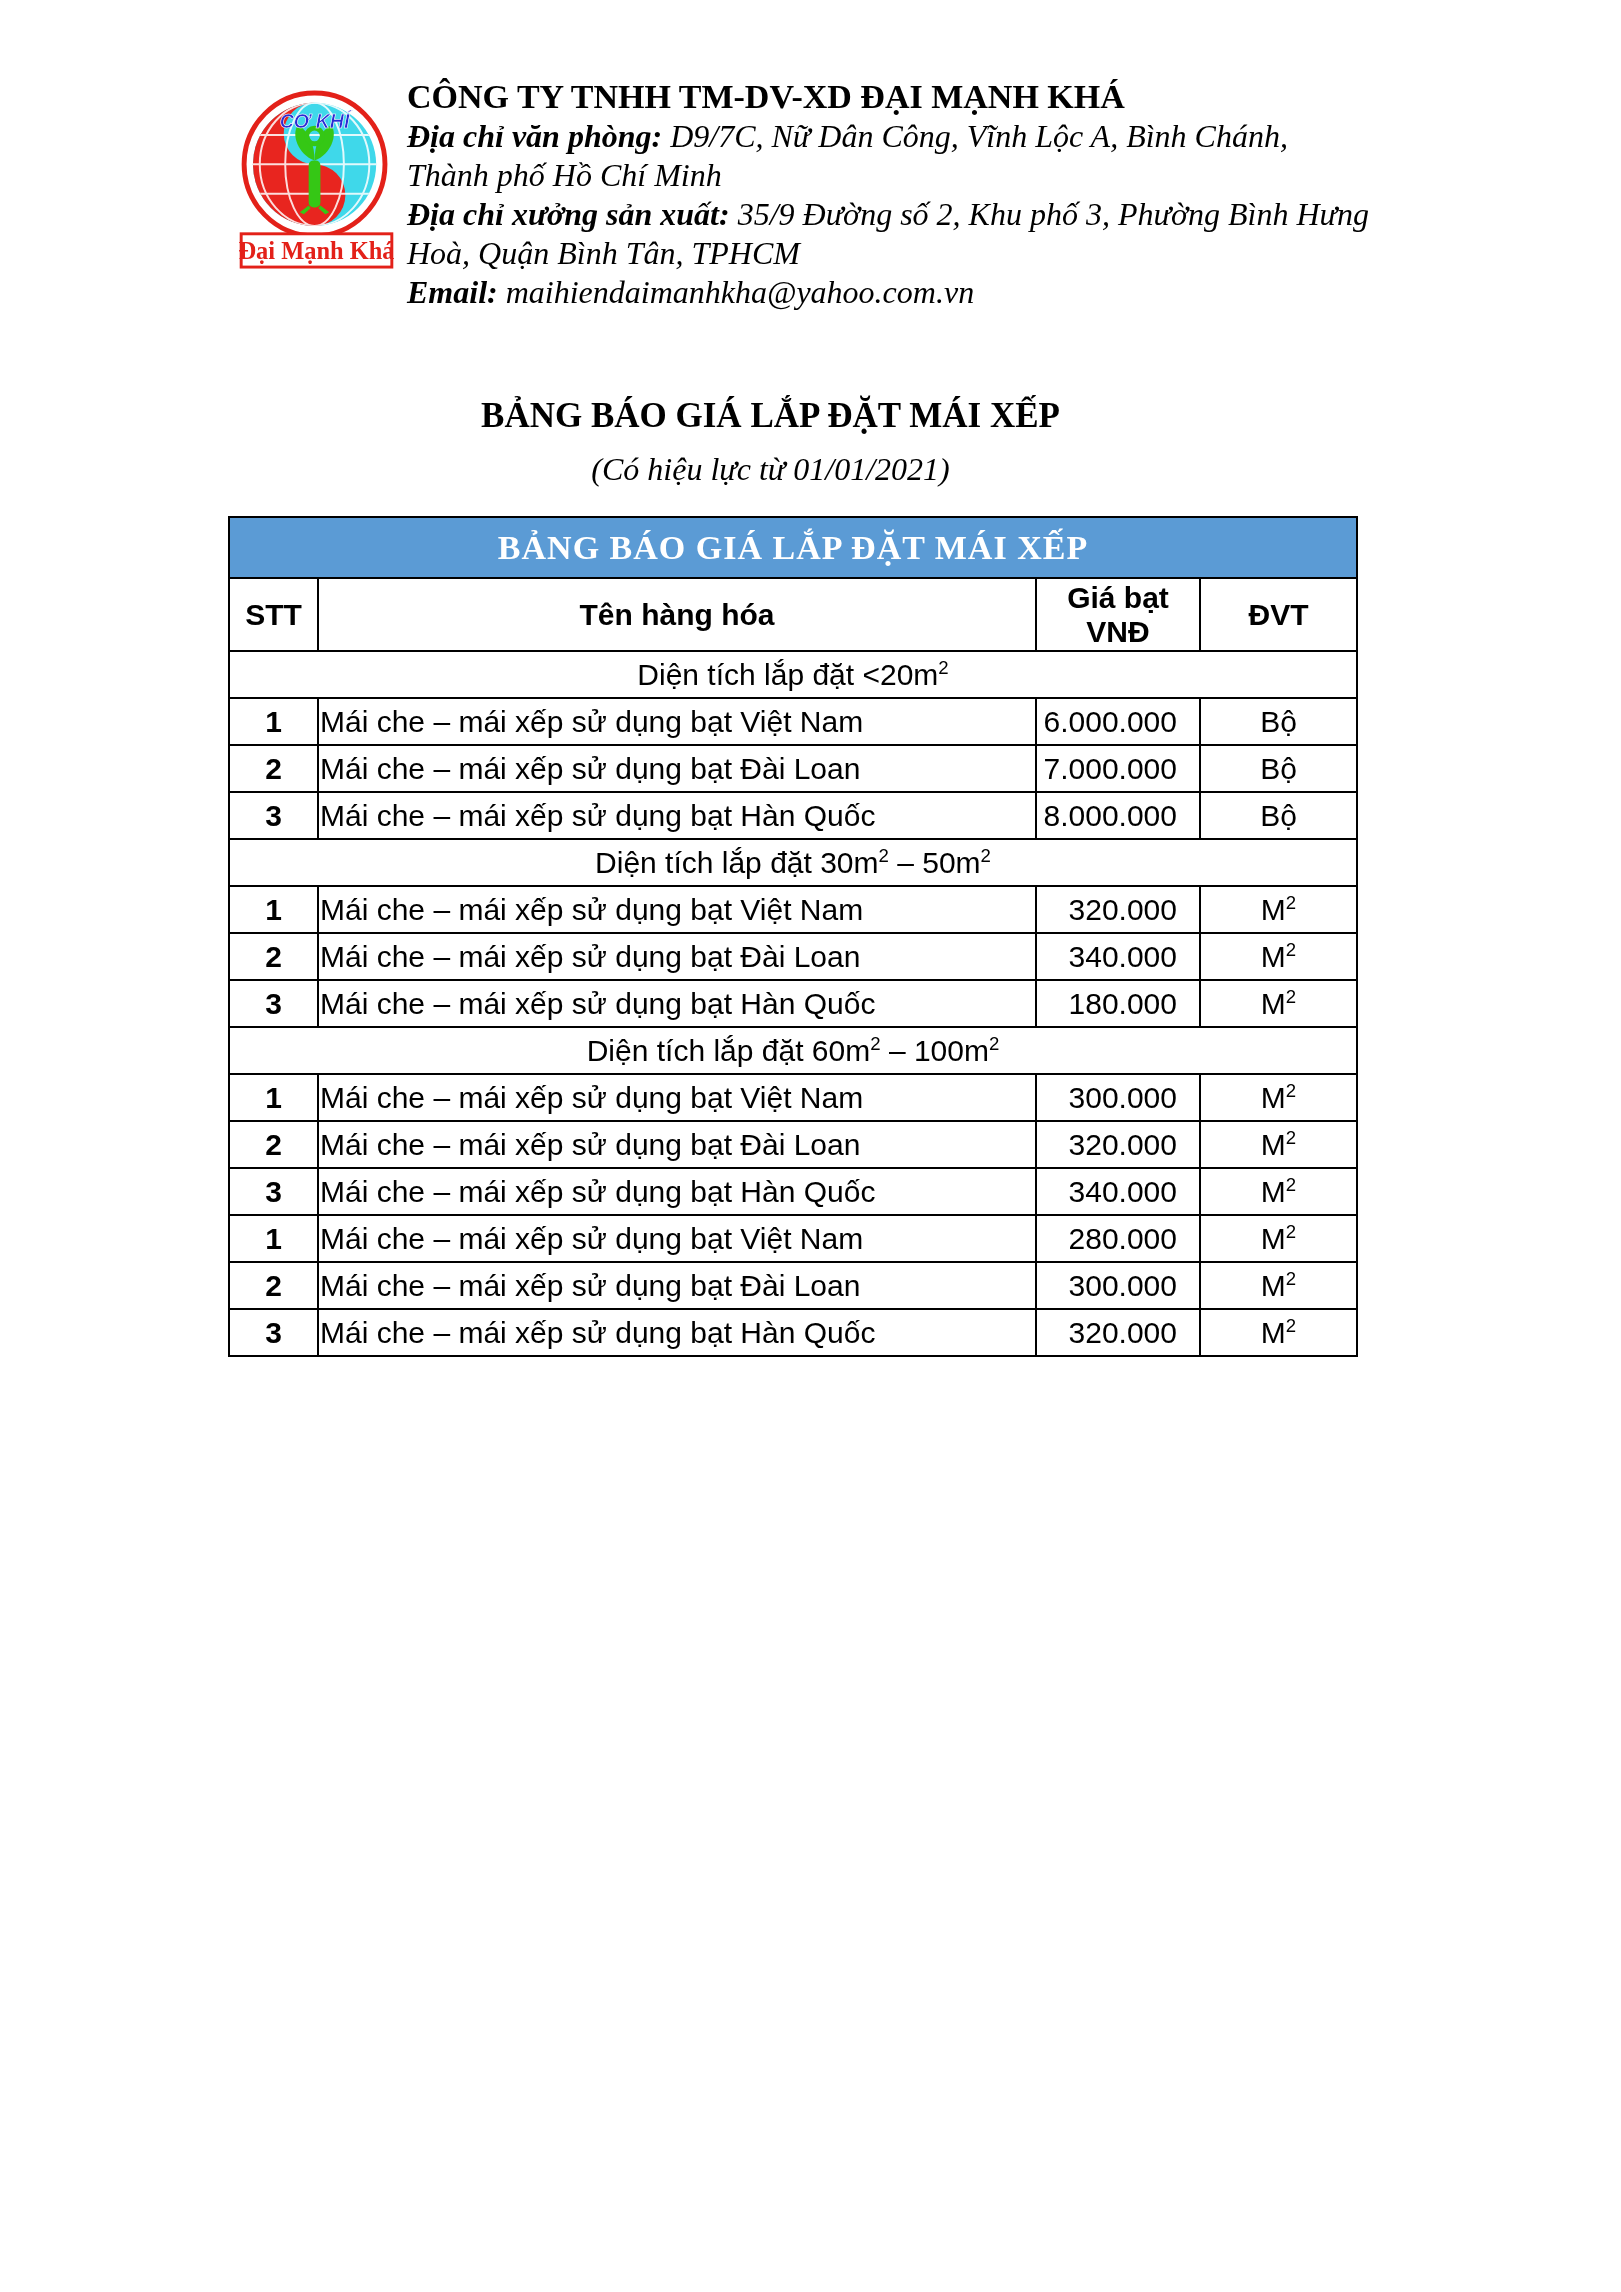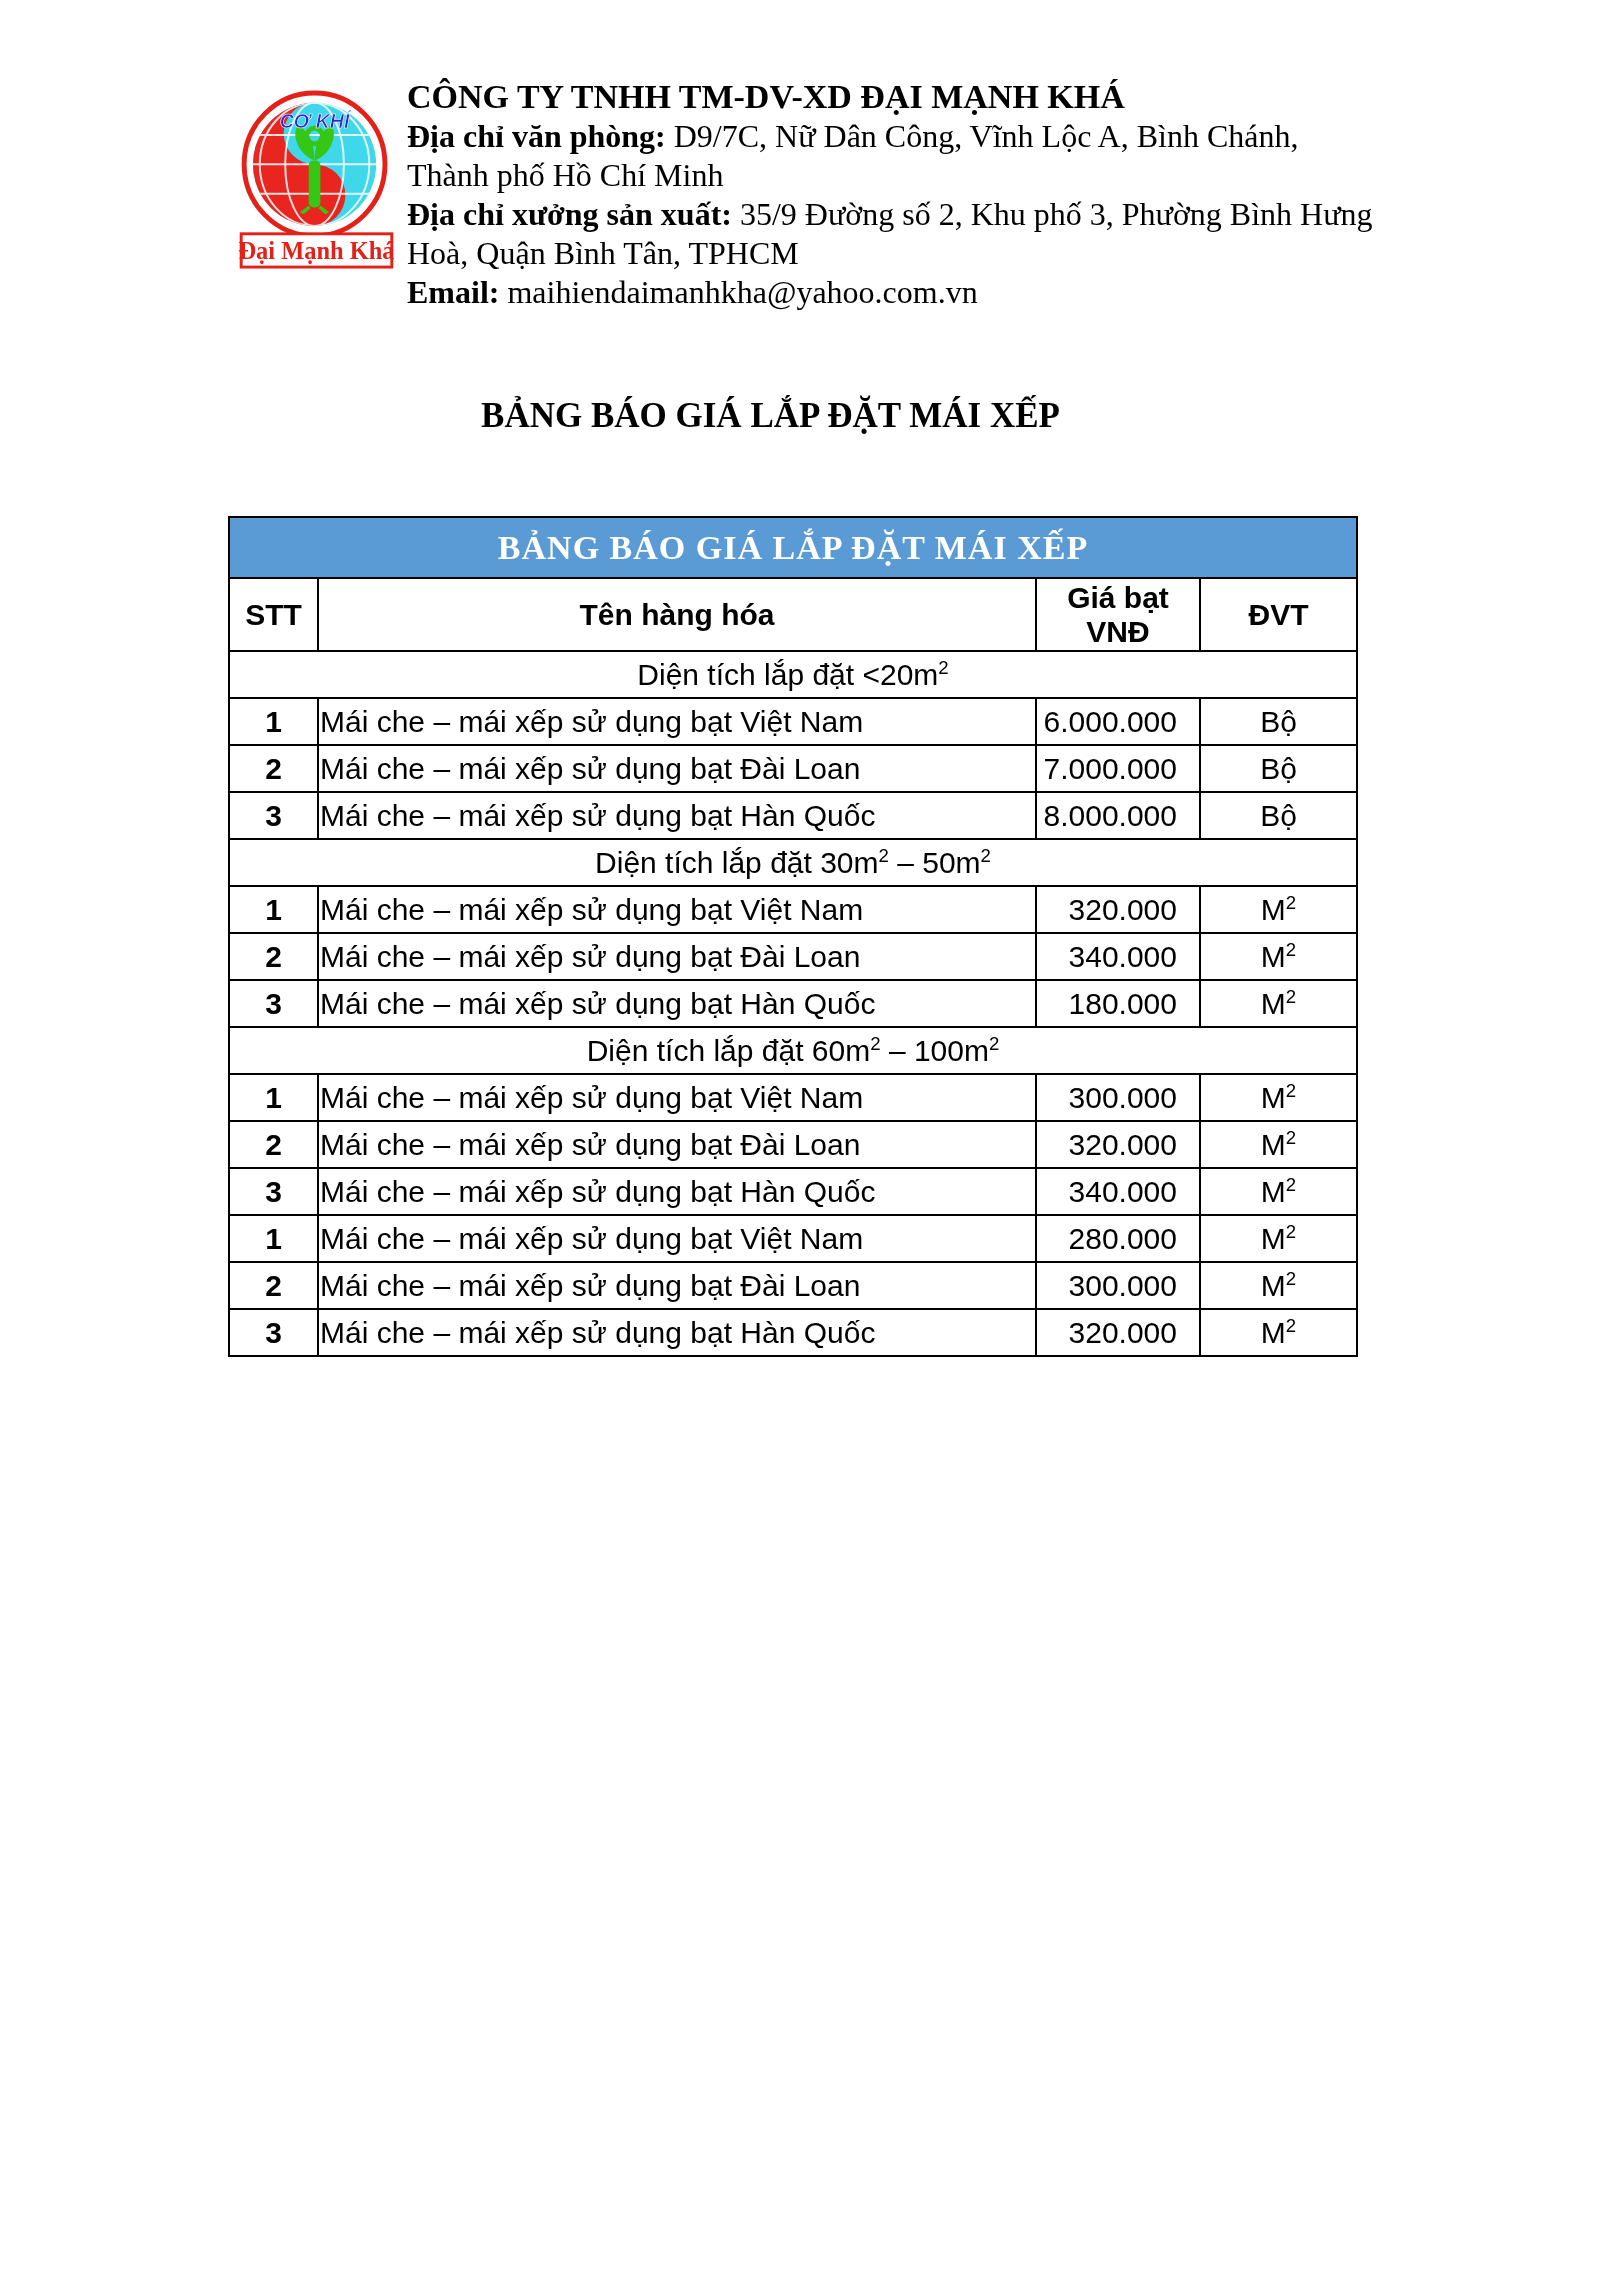--- a/index.html
+++ b/index.html
@@ -9,21 +9,21 @@
   }
 
   
   .logo { position:absolute; left:239px; top:90px; width:155px; height:180px; }
 
   .company-info { position:absolute; left:407px; top:76px; width:970px; }
   .company-name {
     margin:0; font-size:34px; font-weight:bold; line-height:41px;
     font-family:"Liberation Serif", serif;
   }
-  .info-line { margin:0; font-size:32px; line-height:39px; }
+  .info-line { margin:0; font-size:32px; line-height:39px; font-style:italic; }
   .info-label { font-weight:bold; }
 
   
   .doc-title {
     position:absolute; left:0; right:0; top:396px; text-align:center;
     font-size:35px; font-weight:bold; font-family:"Liberation Serif", serif;
   }
   .doc-subtitle {
     position:absolute; left:0; right:0; top:451px; text-align:center;
     font-size:32px; font-style:italic;
@@ -98,20 +98,21 @@
   </svg>
 
   <div class="company-info">
     <p class="company-name">CÔNG TY TNHH TM-DV-XD ĐẠI MẠNH KHÁ</p>
     <p class="info-line"><span class="info-label">Địa chỉ văn phòng:</span> <span>D9/7C, Nữ Dân Công, Vĩnh Lộc A, Bình Chánh, Thành phố Hồ Chí Minh</span></p>
     <p class="info-line"><span class="info-label">Địa chỉ xưởng sản xuất:</span> <span>35/9 Đường số 2, Khu phố 3, Phường Bình Hưng Hoà, Quận Bình Tân, TPHCM</span></p>
     <p class="info-line"><span class="info-label">Email:</span> <span>maihiendaimanhkha@yahoo.com.vn</span></p>
   </div>
 
   <div class="doc-title">BẢNG BÁO GIÁ LẮP ĐẶT MÁI XẾP</div>
+  <div class="doc-subtitle">(Có hiệu lực từ 01/01/2021)</div>
 
   <table class="price-table">
     <colgroup>
       <col class="col-stt">
         <col class="col-name">
         <col class="col-price">
         <col class="col-unit">
     </colgroup>
     <thead>
       <tr class="band">

